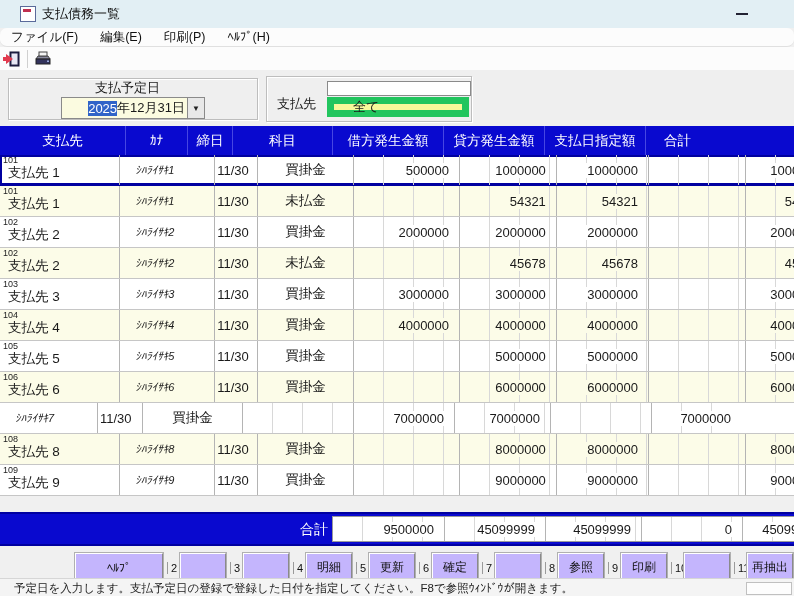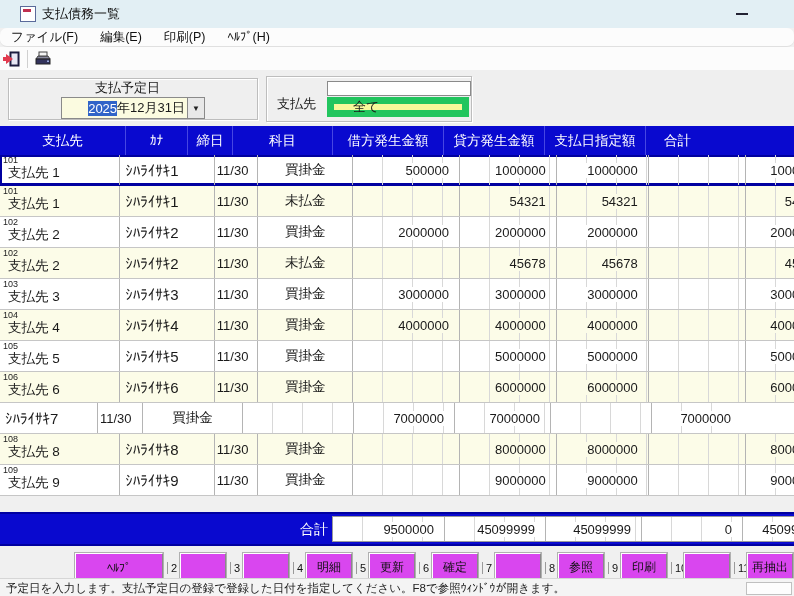--- a/index.html
+++ b/index.html
@@ -44,21 +44,21 @@
   .c0{width:125px;} .c1{width:62px;} .c2{width:45px;} .c3{width:100px;}
   .c4{width:111px;} .c5{width:101px;} .c6{width:96px;} .c7{width:101px;} .c8{width:90px;}
   .ghead .c8{justify-content:flex-end;padding-right:44px;}
   .grow{display:flex;height:31px;background:#fff;border-bottom:1px solid #c6c6c6;box-sizing:border-box;}
   .grow.alt{background:#fcfce8;}
   .grow.selected{box-shadow:inset 0 0 0 2px #0000a0;border-bottom-color:#0000a0;}
   .grow > div{border-left:1px solid #b4b4b4;box-sizing:border-box;position:relative;}
   .grow > div:first-child{border-left:none;}
   .cell-payee .code{position:absolute;top:1px;left:3px;font-size:9px;line-height:9px;color:#222;}
   .cell-payee .name{position:absolute;bottom:3px;left:8px;font-size:13.5px;}
-  .cell-kana{display:flex;align-items:center;font-size:15px;padding-left:5px;}
+  .cell-kana{display:flex;align-items:center;font-size:11px;padding-left:15px;font-style:italic;}
   .cell-close{display:flex;align-items:center;font-size:13px;padding-left:2px;margin-left:35px;}
   .cell-subj{display:flex;align-items:center;justify-content:center;font-size:13.5px;}
   .amt{display:flex;align-items:center;justify-content:flex-end;font-size:13px;padding-right:8px;white-space:nowrap;
        background-image:repeating-linear-gradient(to right,transparent 0,transparent 29px,#d8d8d8 29px,#d8d8d8 30px);}
   .grow .amt .v{background:#fff;padding:0 2px;}
   .grow.alt .amt .v{background:#fcfce8;}
   .amt.c8{padding-right:8px;}
   
   .footerbar{position:absolute;top:512px;left:0;width:831px;height:34px;background:#0909cf;border-top:2px solid #0000a0;border-bottom:2px solid #0000a0;box-sizing:border-box;}
   .footerbar .flabel{position:absolute;left:0;top:0;width:328px;height:30px;line-height:30px;text-align:right;color:#fff;font-size:14px;}
@@ -66,24 +66,24 @@
   .famounts .amt{height:100%;}
   .famounts .amt .v{background:#fff;padding:0 2px;}
   .famounts > div{border-left:1px solid #b4b4b4;box-sizing:border-box;}
   .famounts > div:first-child{border-left:none;}
   .famounts .c4{width:111px;} .famounts .c5{width:101px;} .famounts .c6{width:96px;} .famounts .c7{width:101px;} .famounts .c8{width:88px;}
   
   .fkeys{position:absolute;top:557px;left:75px;height:21px;display:flex;align-items:center;}
   .fgroup{display:flex;align-items:center;margin-right:4px;}
   .fnum{width:13px;font-size:11px;color:#111;border-left:1px solid #9a9a9a;padding-left:3px;box-sizing:border-box;}
   .fgroup:first-child .fnum{display:none;}
-  .fbtn{width:46px;height:29px;font-size:12px;background:#d946ef;border:1px solid #fff;border-right-color:#8a8a8a;border-bottom-color:#8a8a8a;box-shadow:0 0 0 1px #b0b0b0;padding:0;font-family:inherit;color:#111;}
+  .fbtn{width:46px;height:29px;font-size:12px;background:#c4b5fd;border:1px solid #fff;border-right-color:#8a8a8a;border-bottom-color:#8a8a8a;box-shadow:0 0 0 1px #b0b0b0;padding:0;font-family:inherit;color:#111;}
   .fgroup:first-child .fbtn{width:88px;}
   
-  .statusbar{position:absolute;top:578px;left:0;right:0;height:18px;background:#f4f4f4;border-top:1px solid #d6d6d6;display:flex;align-items:center;}
+  .statusbar{position:absolute;top:578px;left:0;right:0;height:18px;background:#f4f4f4;border-top:1px solid #d6d6d6;display:flex;align-items:center;padding-left:8px;}
   .status-text{font-size:11.5px;color:#222;padding-left:6px;white-space:nowrap;}
   .status-grip{position:absolute;right:2px;top:3px;width:46px;height:13px;background:#fdfdfd;border:1px solid #c0c0c0;box-sizing:border-box;}
 </style>
 </head>
 <body>
 
 <div class="titlebar">
   <span class="app-icon"></span>
   <span class="title-text">支払債務一覧</span>
   <button class="minimize-btn">

